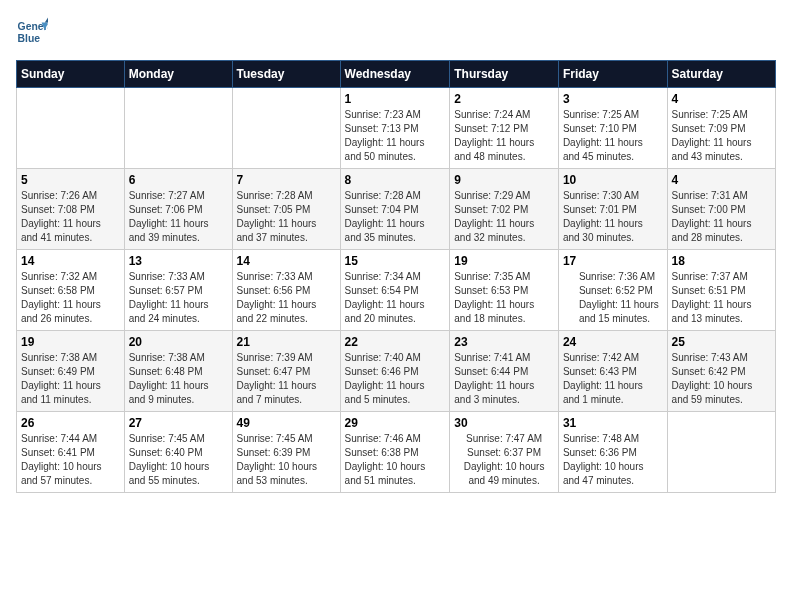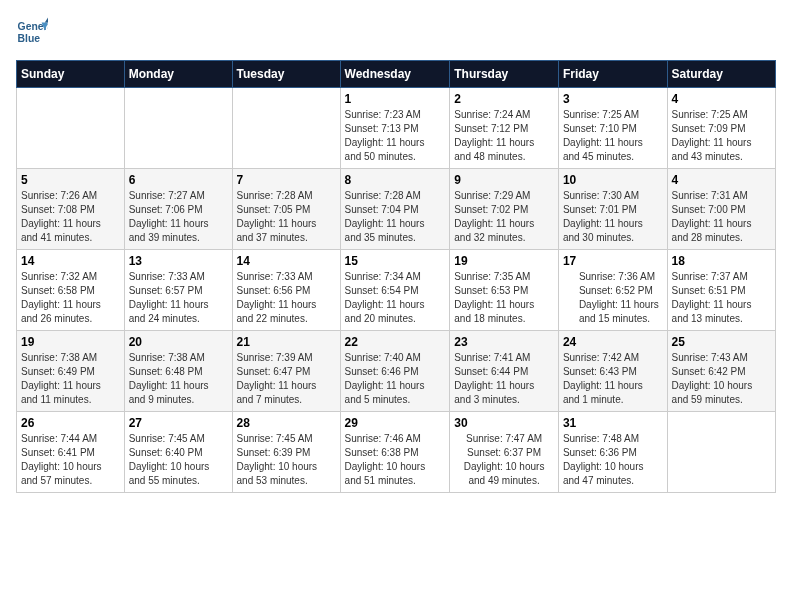--- a/index.html
+++ b/index.html
@@ -305,21 +305,21 @@
 and 57 minutes.</div>
         </td>
         <td>
           <span class="day-num">27</span>
           <div class="day-info" style="white-space: pre-line;">Sunrise: 7:45 AM
 Sunset: 6:40 PM
 Daylight: 10 hours
 and 55 minutes.</div>
         </td>
         <td>
-          <span class="day-num">28</span>
+          <span class="day-num">49</span>
           <div class="day-info" style="white-space: pre-line;">Sunrise: 7:45 AM
 Sunset: 6:39 PM
 Daylight: 10 hours
 and 53 minutes.</div>
         </td>
         <td>
           <span class="day-num">29</span>
           <div class="day-info" style="white-space: pre-line;">Sunrise: 7:46 AM
 Sunset: 6:38 PM
 Daylight: 10 hours

